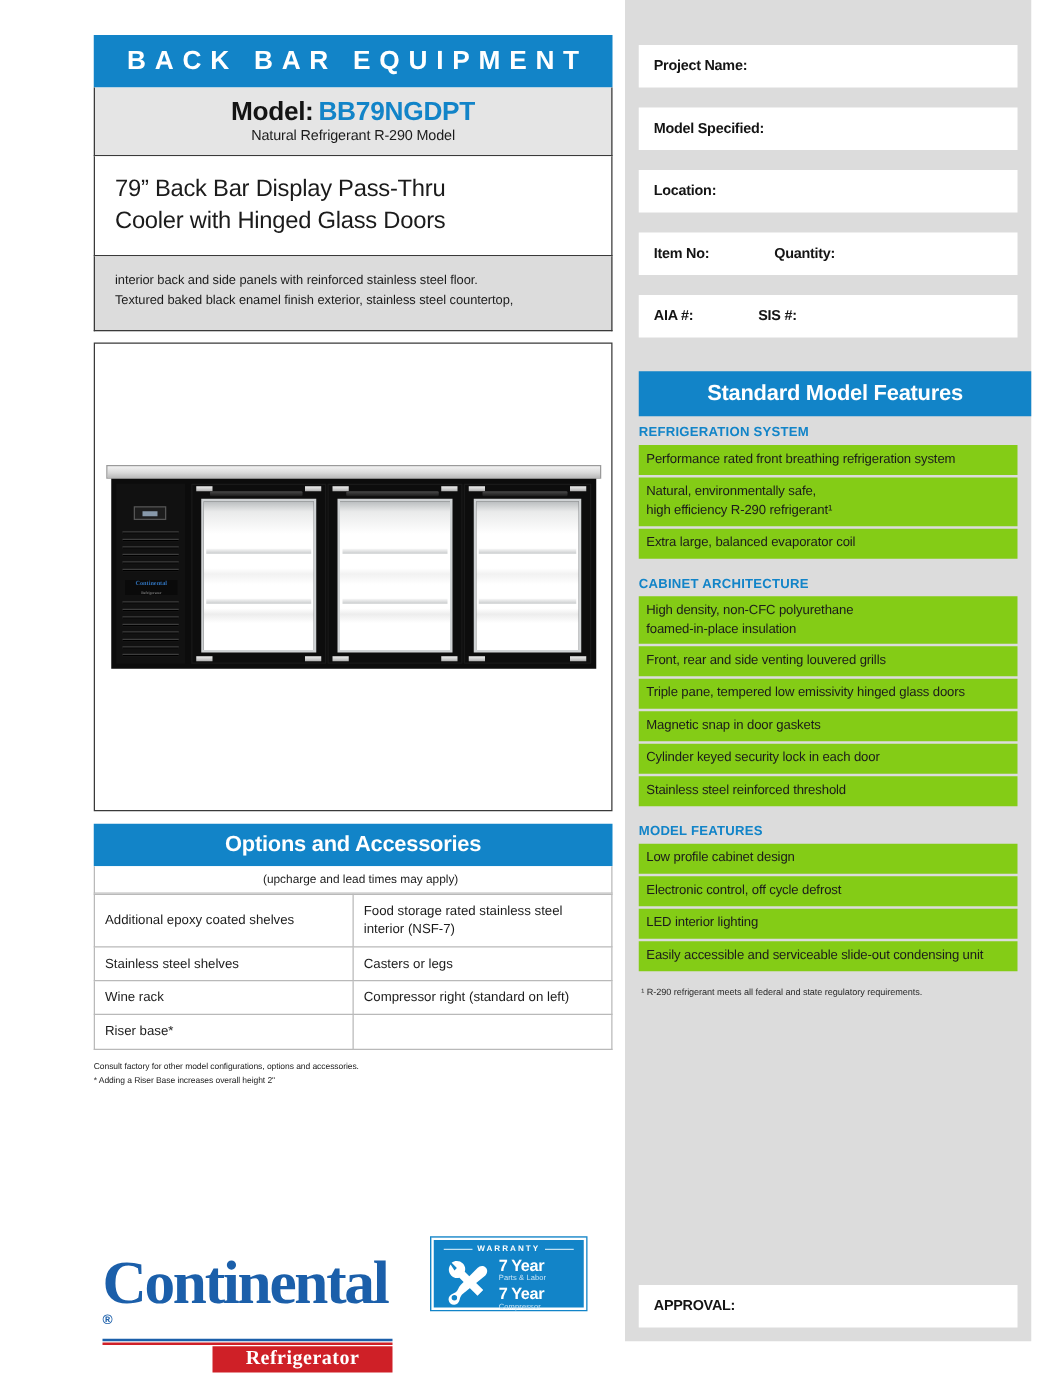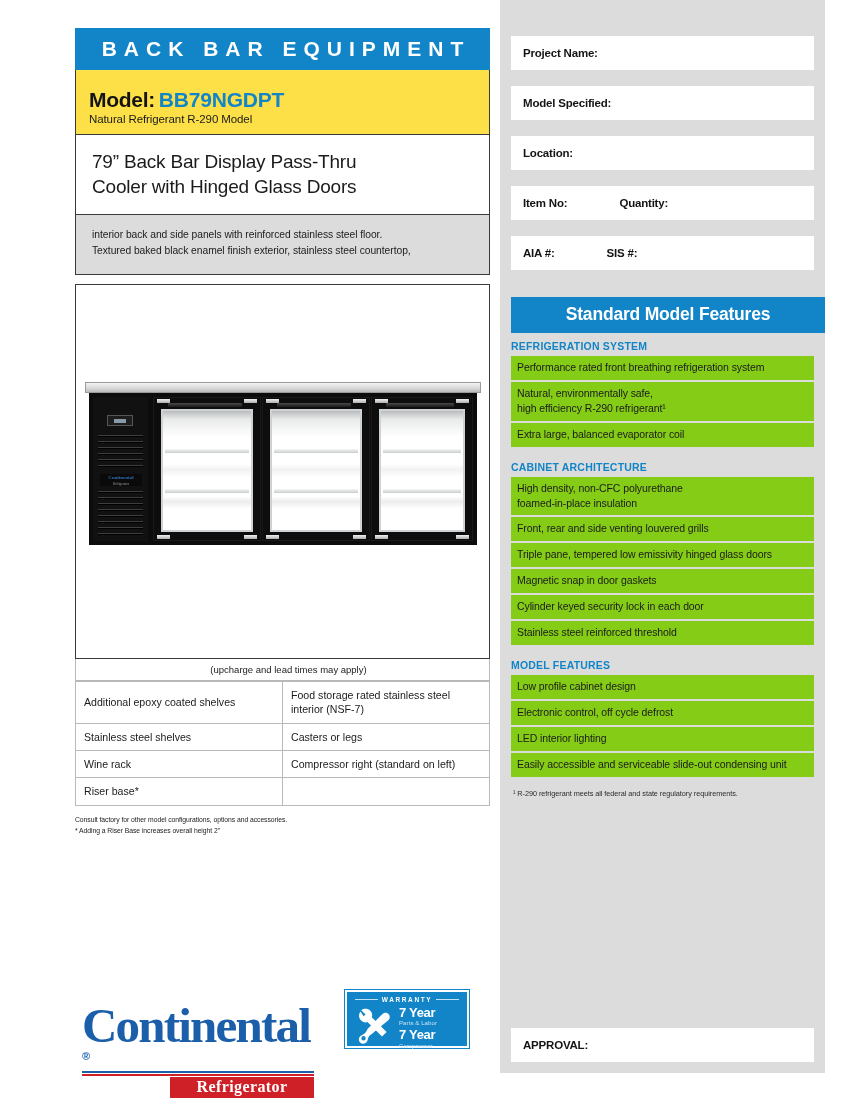--- a/index.html
+++ b/index.html
@@ -21,22 +21,23 @@
     font-size: 21px;
     letter-spacing: 7px;
     text-align: center;
     padding: 9px 0 9px 7px;
     font-family: "Liberation Sans", sans-serif;
   }
 
   .model-box {
     border: 1.5px solid #3a3a3a;
     border-top: none;
-    padding: 18px 13px 9px 13px;
-    background: #fde047;
+    padding: 8px 13px 9px 13px;
+    background: #e5e5e5;
+    text-align: center;
   }
   .model-line { white-space: nowrap; }
   .model-word {
     font-size: 21px; font-weight: bold; color: #141414;
     letter-spacing: -0.3px;
   }
   .model-num {
     font-size: 21px; font-weight: bold; color: #1284c8;
     letter-spacing: -0.2px; margin-left: 4px;
   }
@@ -363,20 +364,21 @@
             <div class="glass">
               <div class="shelf" style="top:38px"></div>
                 <div class="shelf" style="top:78px"></div>
             </div>
           </div>
 
         </div>
       </div>
     </div>
 
+    <div class="opt-header">Options and Accessories</div>
     <div class="opt-note">(upcharge and lead times may apply)</div>
     <table class="opt">
       <tbody>
           <tr>
         <td>Additional epoxy coated shelves</td>
         <td>Food storage rated stainless steel<br>interior (NSF-7)</td>
       </tr>
       <tr>
         <td>Stainless steel shelves</td>
         <td>Casters or legs</td>

